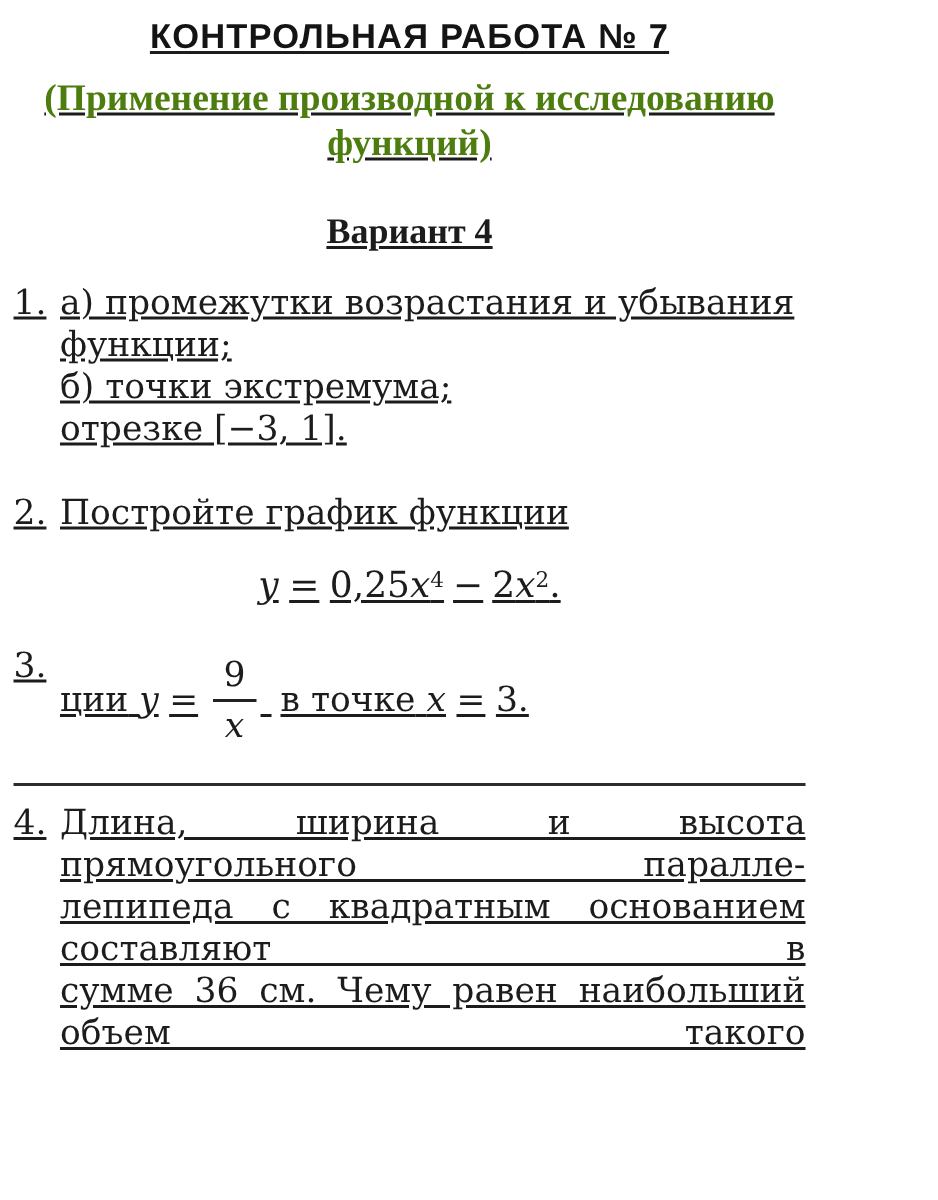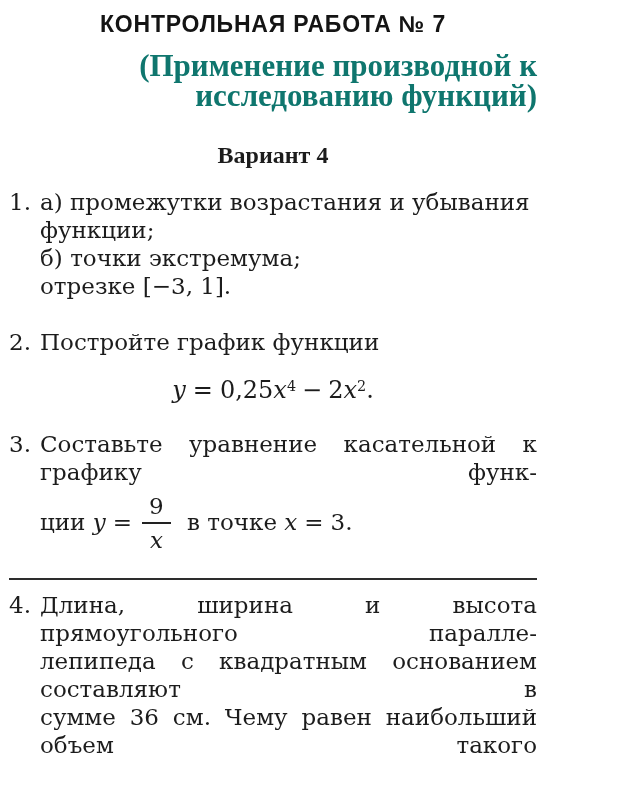--- a/index.html
+++ b/index.html
@@ -7,38 +7,39 @@
     width: 625px; height: 800px;
     background: #ffffff;
     color: #1c1c1c;
     font-family: "DejaVu Serif", serif;
     overflow: hidden;
   }
   .page {
     box-sizing: border-box;
     width: 545px; height: 800px;
     padding: 8px 8px 0 9px;
+    text-decoration: underline;
   }
   .title {
     font-family: "Liberation Sans", sans-serif;
     font-weight: bold;
     font-size: 23px;
     line-height: 27px;
     letter-spacing: 0.8px;
     text-align: center;
     color: #141414;
     margin-top: 3px;
   }
   .subtitle {
     font-family: "Liberation Serif", serif;
     font-weight: bold;
-    font-size: 31px;
+    font-size: 25px;
     line-height: 30px;
-    text-align: right;
-    color: #0f766e;
+    text-align: center;
+    color: #4d7c0f;
     margin-top: 13px;
   }
   .variant {
     font-family: "Liberation Serif", serif;
     font-weight: bold;
     font-size: 24px;
     line-height: 28px;
     text-align: center;
     margin-top: 30px;
   }
@@ -98,21 +99,20 @@
     <div class="pnum">2.</div>
     <div class="pbody">
       <div>Постройте график функции</div>
       <div class="cform"><i>y</i><span class="eq">=</span><span>0,25</span><i>x</i><sup>4</sup><span class="op">−</span><span>2</span><i>x</i><sup>2</sup><span>.</span></div>
     </div>
   </div>
 
   <div class="prob p3">
     <div class="pnum">3.</div>
     <div class="pbody">
-      <div class="jl">Составьте уравнение касательной к графику функ-</div>
       <div class="l2">
         <span>ции</span>
         <i>y</i><span class="eq">=</span><span class="frac"><span class="fnum">9</span><span class="fden"><i>x</i></span></span>
         <span class="gap-l">в точке</span>
         <i>x</i><span class="eq">=</span><span>3.</span>
       </div>
     </div>
   </div>
 
   <div class="div1"></div>

